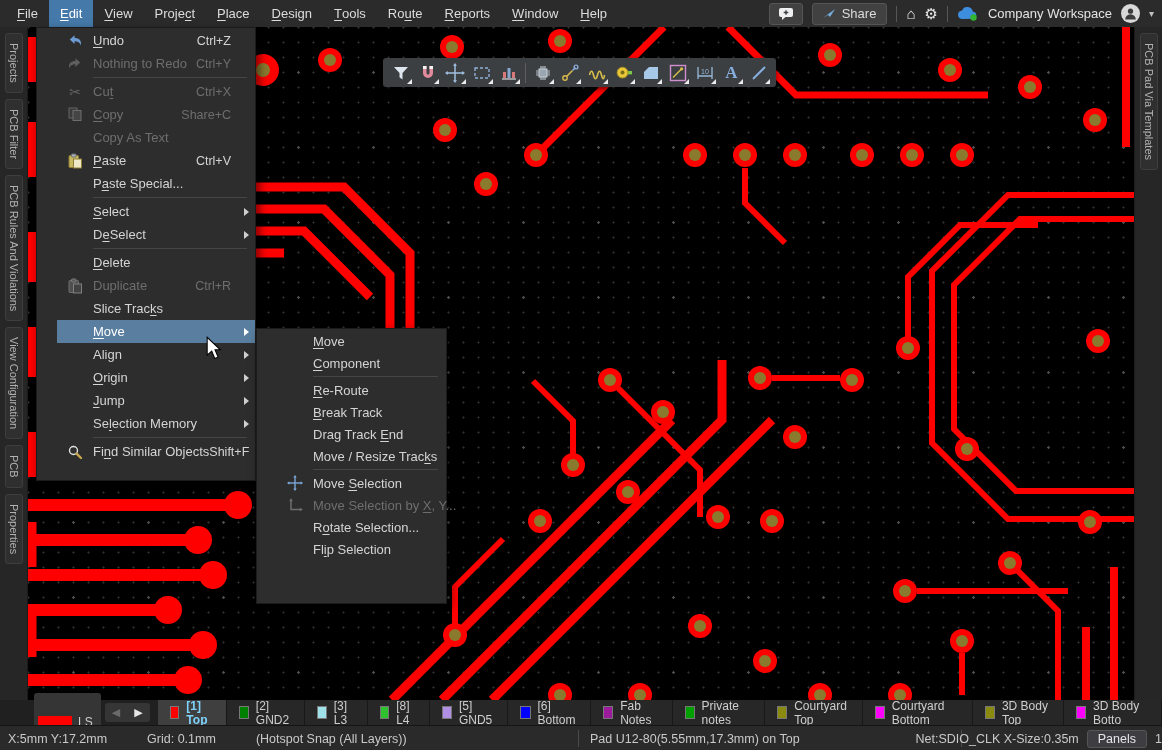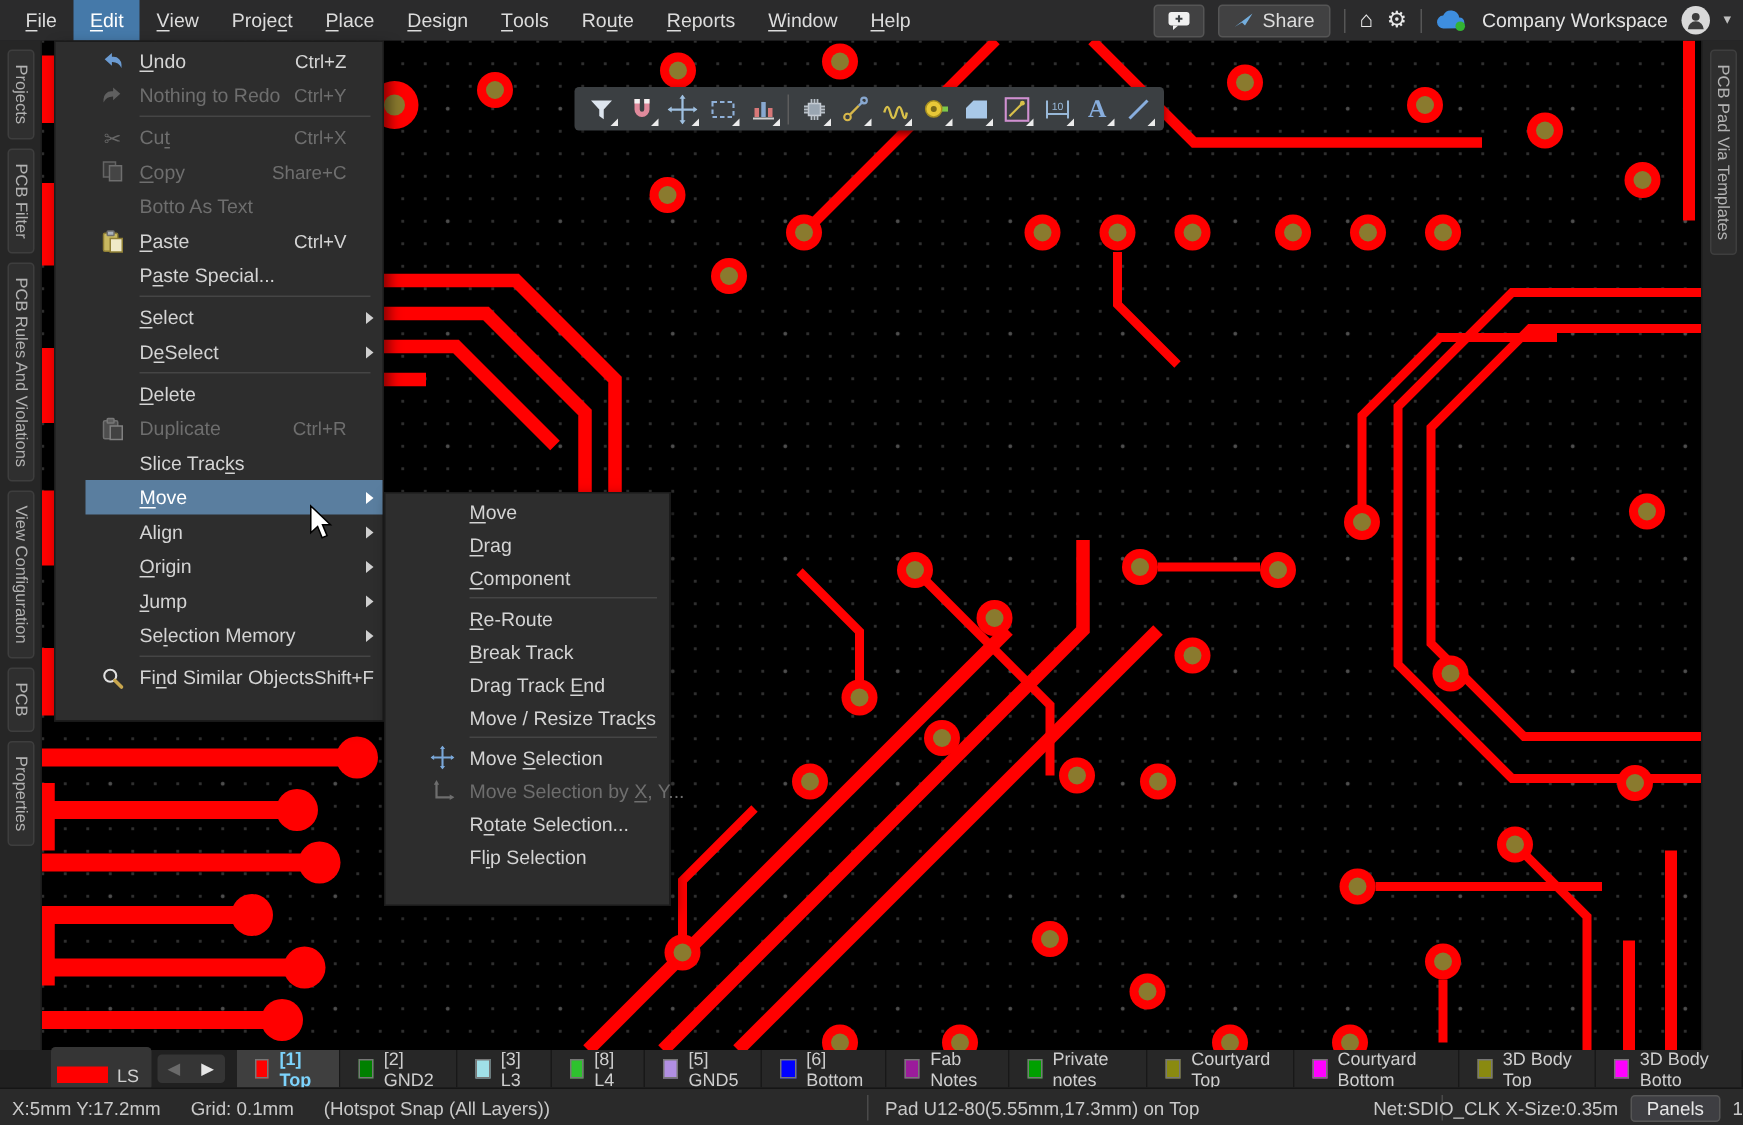--- a/index.html
+++ b/index.html
@@ -63,32 +63,32 @@
   .mrow.dis{color:#6e6e6e;}
   .mrow.hi{background:var(--hilite);color:#fff;}
   .mrow.hi .arr i{border-left-color:#fff;}
   .mrow .noshort{margin-left:auto;}
   .msep{height:1px;background:#454545;margin:2px 8px 2px 36px;}
 
   
   .layerbar{position:absolute;left:0;top:700px;width:1162px;height:25px;background:#202020;z-index:2;
     display:flex;align-items:center;font-size:12px;color:#cecece;}
   .lsbtn{display:flex;align-items:center;gap:6px;background:#353535;border-radius:3px;margin:0 4px 0 34px;
-    padding:10px 8px 2px 4px;height:17px;}
+    padding:20px 8px 2px 4px;height:17px;}
   .lsbtn .sw{width:34px;height:11px;background:#ff0000;}
   .navbtns{display:flex;background:#353535;border-radius:3px;height:19px;margin-right:8px;}
   .navbtns span{padding:1px 7px;font-size:11px;display:flex;align-items:center;}
   .ltab{display:flex;align-items:center;gap:7px;height:25px;padding:0 12px;border-right:1px solid #181818;background:#272727;}
   .ltab.active{background:#3f3f3f;font-weight:bold;color:#7dd3fc;}
   .ltab .csq{width:11px;height:11px;border:1px solid #777;}
 
   
   .statusbar{position:absolute;left:0;top:725px;width:1162px;height:25px;background:#2a2a2a;border-top:1px solid #151515;
     color:#c9c9c9;font-size:12.5px;z-index:2;}
-  .sb-left{position:absolute;left:8px;top:0;height:25px;display:flex;align-items:center;gap:20px;}
+  .sb-left{position:absolute;left:8px;top:0;height:25px;display:flex;align-items:center;gap:40px;}
   .sb-div{position:absolute;width:1px;top:4px;bottom:4px;background:#4a4a4a;}
   .sb-hover{position:absolute;left:590px;top:0;height:25px;display:flex;align-items:center;}
   .sb-right{position:absolute;right:0;top:0;height:25px;display:flex;align-items:center;gap:8px;}
   .panelsbtn{background:#3e3e42;border:1px solid #555;border-radius:3px;padding:1px 10px;color:#e6e6e6;}
   .sb-one{width:7px;overflow:hidden;display:inline-block;}
 
   .cursor{position:absolute;left:204px;top:336px;z-index:9;}
 </style>
 </head>
 <body>
@@ -409,21 +409,21 @@
             <rect x="1" y="1" width="8" height="10" fill="#3a3a3a" stroke="#646464"></rect>
             <rect x="5" y="3.5" width="8" height="10" fill="#454545" stroke="#6e6e6e"></rect>
           </svg>
         </span>
         <span class="lb"><span class="mn">C</span>opy</span>
         <span class="sc">Share+C</span>
         <span class="arr"></span>
       </div>
       <div class="mrow dis">
         <span class="ic"></span>
-        <span class="lb">Botto As Text</span>
+        <span class="lb">Copy As Text</span>
         <span class="noshort"></span>
         <span class="arr"></span>
       </div>
       <div class="mrow">
         <span class="ic">
           <svg width="16" height="16" viewBox="0 0 16 16">
             <rect x="2" y="2.5" width="9.5" height="12" rx="1" fill="#c9b961" stroke="#8f7f35"></rect>
             <rect x="4.5" y="1" width="4.5" height="3" rx=".5" fill="#aab2ba" stroke="#6f6f6f"></rect>
             <rect x="6.5" y="6" width="8" height="9" fill="#efe9c8" stroke="#8f7f35"></rect>
           </svg>
@@ -531,26 +531,20 @@
         <span class="lb">Fi<span class="mn">n</span>d Similar Objects</span>
         <span class="sc">Shift+F</span>
         <span class="arr"></span>
       </div>
     </div>
 
   <div class="menu submenu" id="movesub">
       <div class="mrow">
         <span class="ic"></span>
         <span class="lb"><span class="mn">M</span>ove</span>
-        <span class="noshort"></span>
-        <span class="arr"></span>
-      </div>
-      <div class="mrow">
-        <span class="ic"></span>
-        <span class="lb"><span class="mn">D</span>rag</span>
         <span class="noshort"></span>
         <span class="arr"></span>
       </div>
       <div class="mrow">
         <span class="ic"></span>
         <span class="lb"><span class="mn">C</span>omponent</span>
         <span class="noshort"></span>
         <span class="arr"></span>
       </div>
       <div class="msep"></div>

